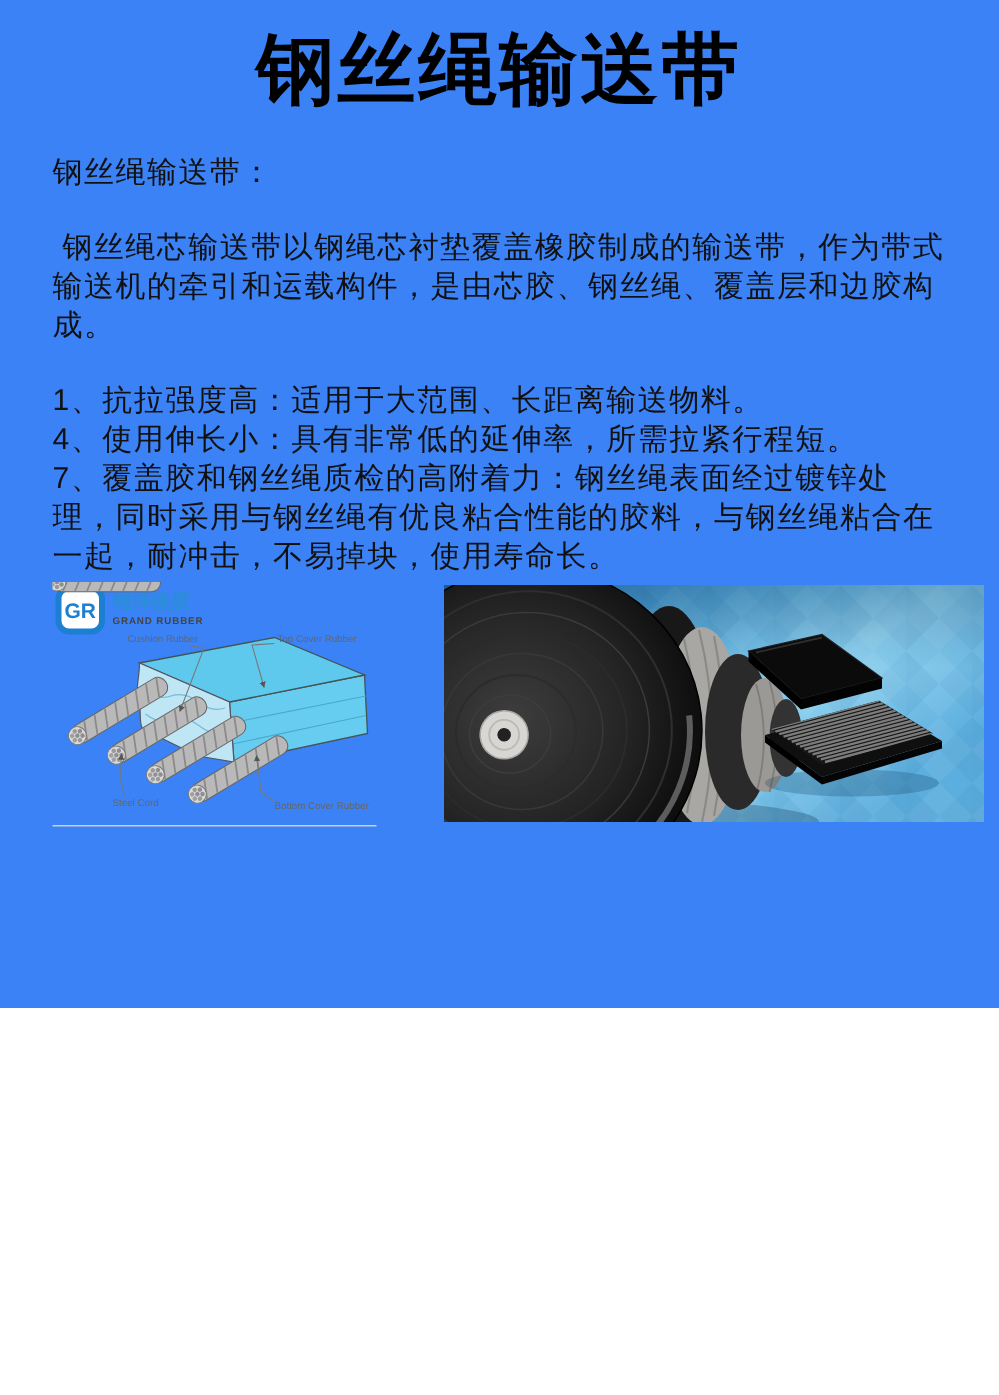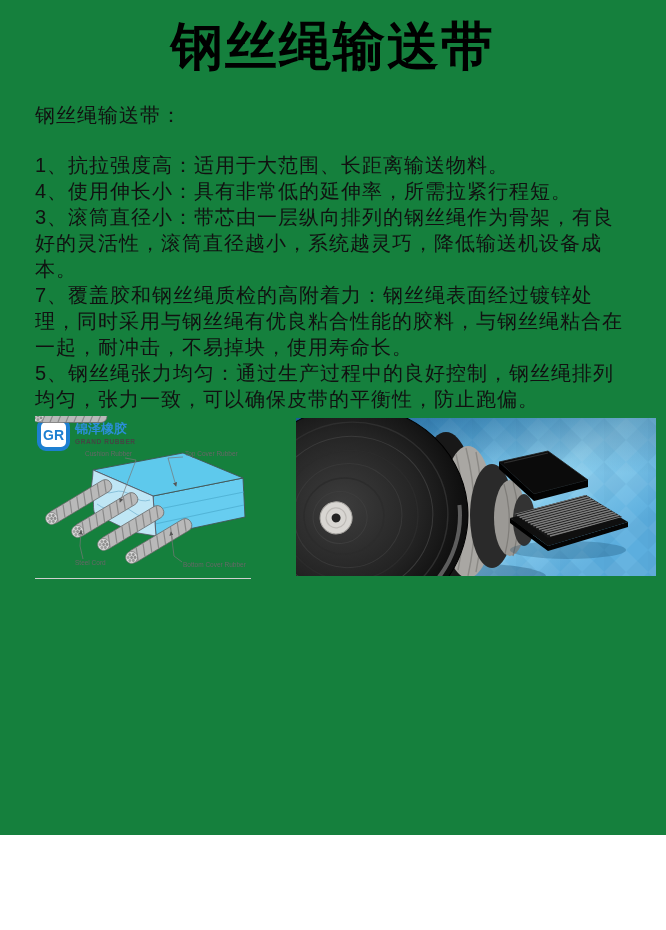--- a/index.html
+++ b/index.html
@@ -1,18 +1,18 @@
 <!DOCTYPE html>
 <html><head>
 <meta charset="utf-8">
 <style>
   html,body { margin:0; padding:0; background:#ffffff; }
   .page {
-    position:relative; width:666px; height:835px; overflow:hidden;
-    background:#15803d; color:#111;
+    position:relative; width:666px; height:672px; overflow:hidden;
+    background:#3b82f6; color:#111;
     font-family:"Liberation Sans","DejaVu Sans",sans-serif;
   }
   .doc-title {
     margin:12px 0 20px; text-align:center;
     font-size:52px; font-weight:700; letter-spacing:2px; color:#000;
   }
   .content { margin:0 35px; font-size:20px; line-height:26px; letter-spacing:1px; }
   .content p { margin:0 0 24px; white-space:pre-wrap; }
   .content p.nogap { margin:0; }
   .figures { position:relative; height:168px; margin-top:2px; }
@@ -25,25 +25,24 @@
 </style>
 </head>
 <body>
 
 <div class="page">
 
   <h1 class="doc-title">钢丝绳输送带</h1>
 
   <div class="content">
     <p>钢丝绳输送带：</p>
+    <p> 钢丝绳芯输送带以钢绳芯衬垫覆盖橡胶制成的输送带，作为带式输送机的牵引和运载构件，是由芯胶、钢丝绳、覆盖层和边胶构成。</p>
     <p class="nogap">1、抗拉强度高：适用于大范围、长距离输送物料。</p>
     <p class="nogap">4、使用伸长小：具有非常低的延伸率，所需拉紧行程短。</p>
-    <p class="nogap">3、滚筒直径小：带芯由一层纵向排列的钢丝绳作为骨架，有良好的灵活性，滚筒直径越小，系统越灵巧，降低输送机设备成本。</p>
     <p class="nogap">7、覆盖胶和钢丝绳质检的高附着力：钢丝绳表面经过镀锌处理，同时采用与钢丝绳有优良粘合性能的胶料，与钢丝绳粘合在一起，耐冲击，不易掉块，使用寿命长。</p>
-    <p class="nogap">5、钢丝绳张力均匀：通过生产过程中的良好控制，钢丝绳排列均匀，张力一致，可以确保皮带的平衡性，防止跑偏。</p>
   </div>
 
   <div class="figures">
 
     <div class="figure-diagram">
       <svg width="216" height="162" viewBox="0 0 216 162">
         <defs>
           <marker id="arw" markerWidth="6" markerHeight="6" refX="5" refY="3" orient="auto">
             <path d="M0,0 L6,3 L0,6 Z" fill="#555"></path>
           </marker>

